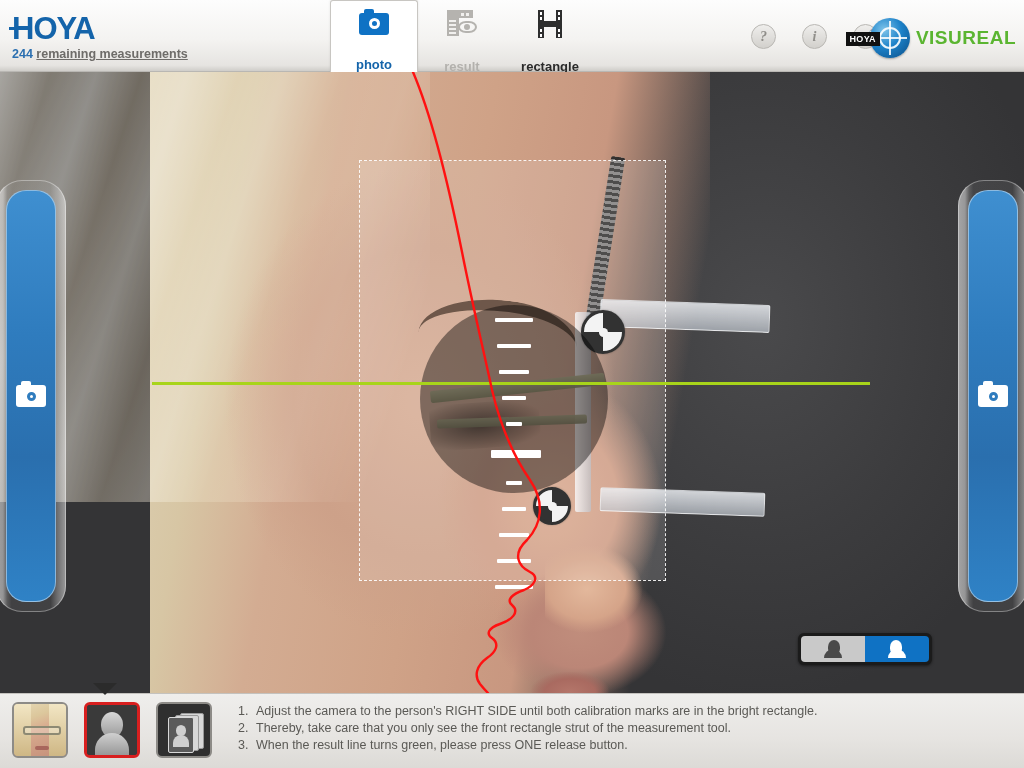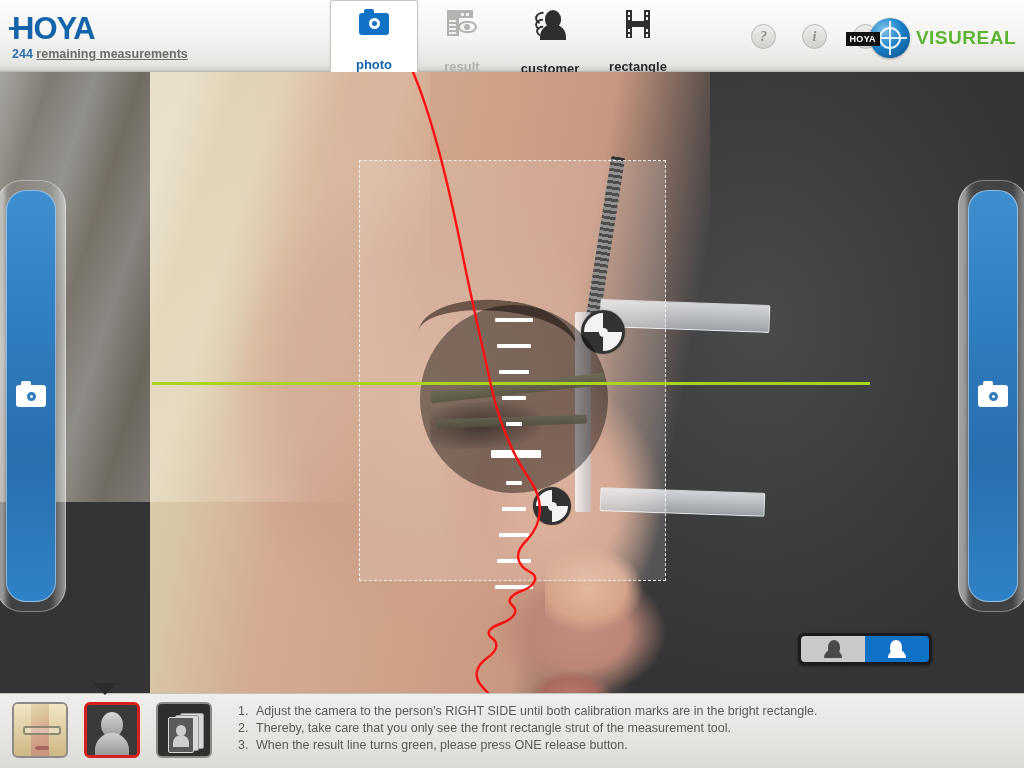--- a/index.html
+++ b/index.html
@@ -416,32 +416,20 @@
               <div class="rtick" style="top:14px"></div>
             <div class="rtick" style="top:18px"></div>
               <div class="rtick" style="top:22px"></div>
             <div class="eye"></div>
               <div class="pupil"></div>
           </div>
         </div>
         <div class="tab-label">result</div>
       </div>
 
-      <div class="tab">
-        <div class="tab-icon">
-          <div class="person-ico">
-            <div class="hair1"></div>
-              <div class="hair2"></div>
-              <div class="hair3"></div>
-            <div class="phead"></div>
-              <div class="pbody"></div>
-          </div>
-        </div>
-        <div class="tab-label">customer</div>
-      </div>
 
       <div class="tab">
         <div class="tab-icon">
           <div class="film">
             <div class="fcol fleft"></div>
               <div class="fcol fright"></div>
               <div class="fmid"></div>
             <div class="perf" style="left:3.5px;top:2px"></div>
               <div class="perf" style="left:3.5px;top:7px"></div>
             <div class="perf" style="left:3.5px;top:19px"></div>

